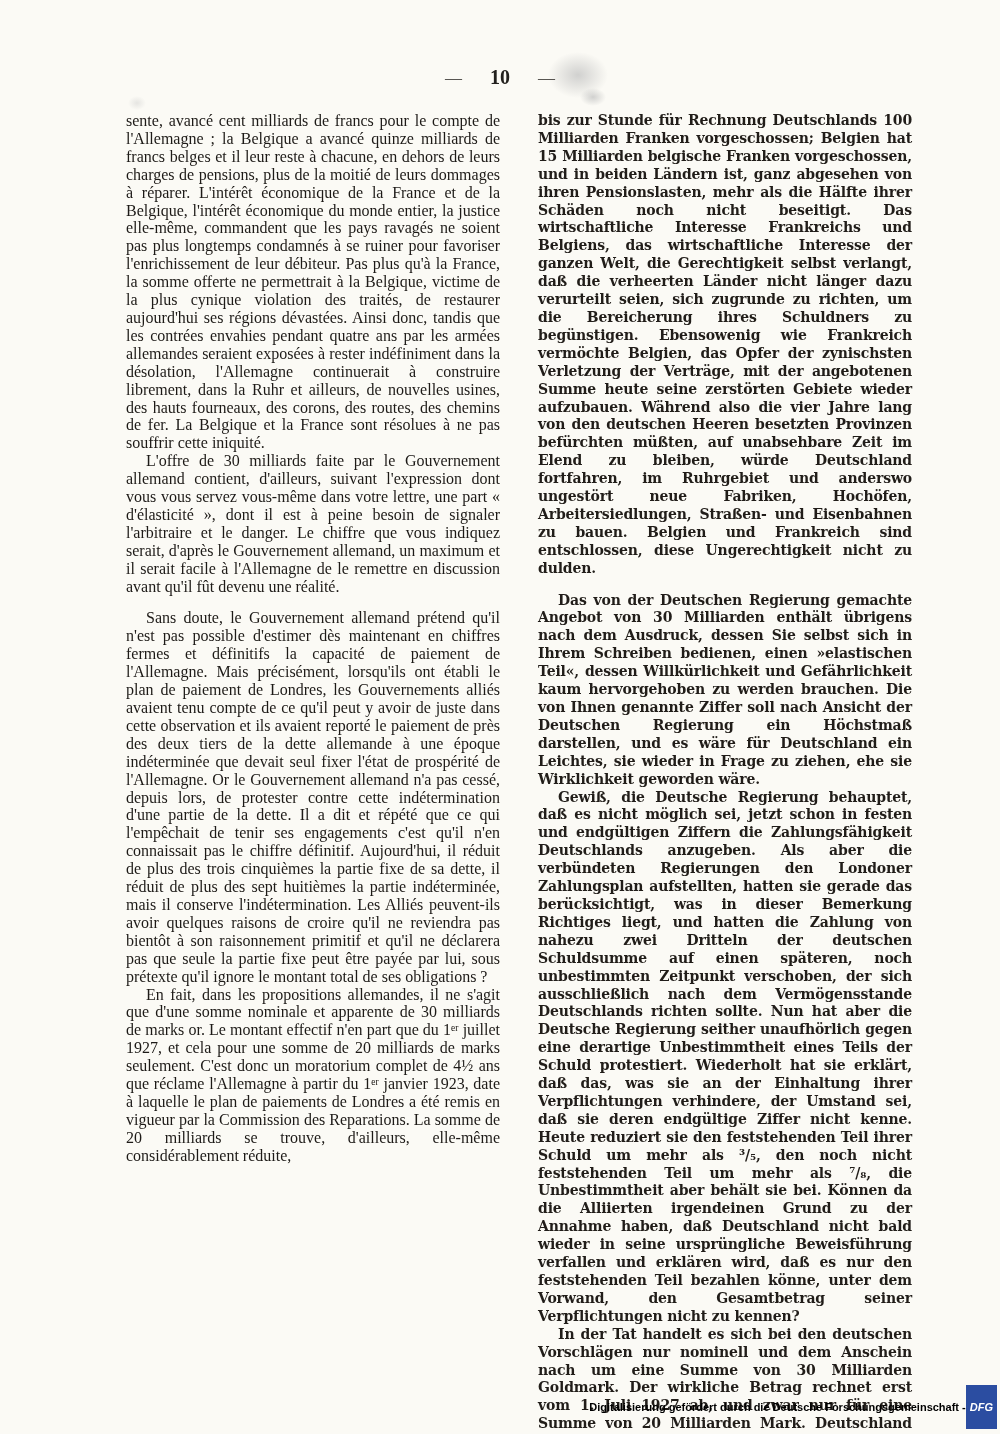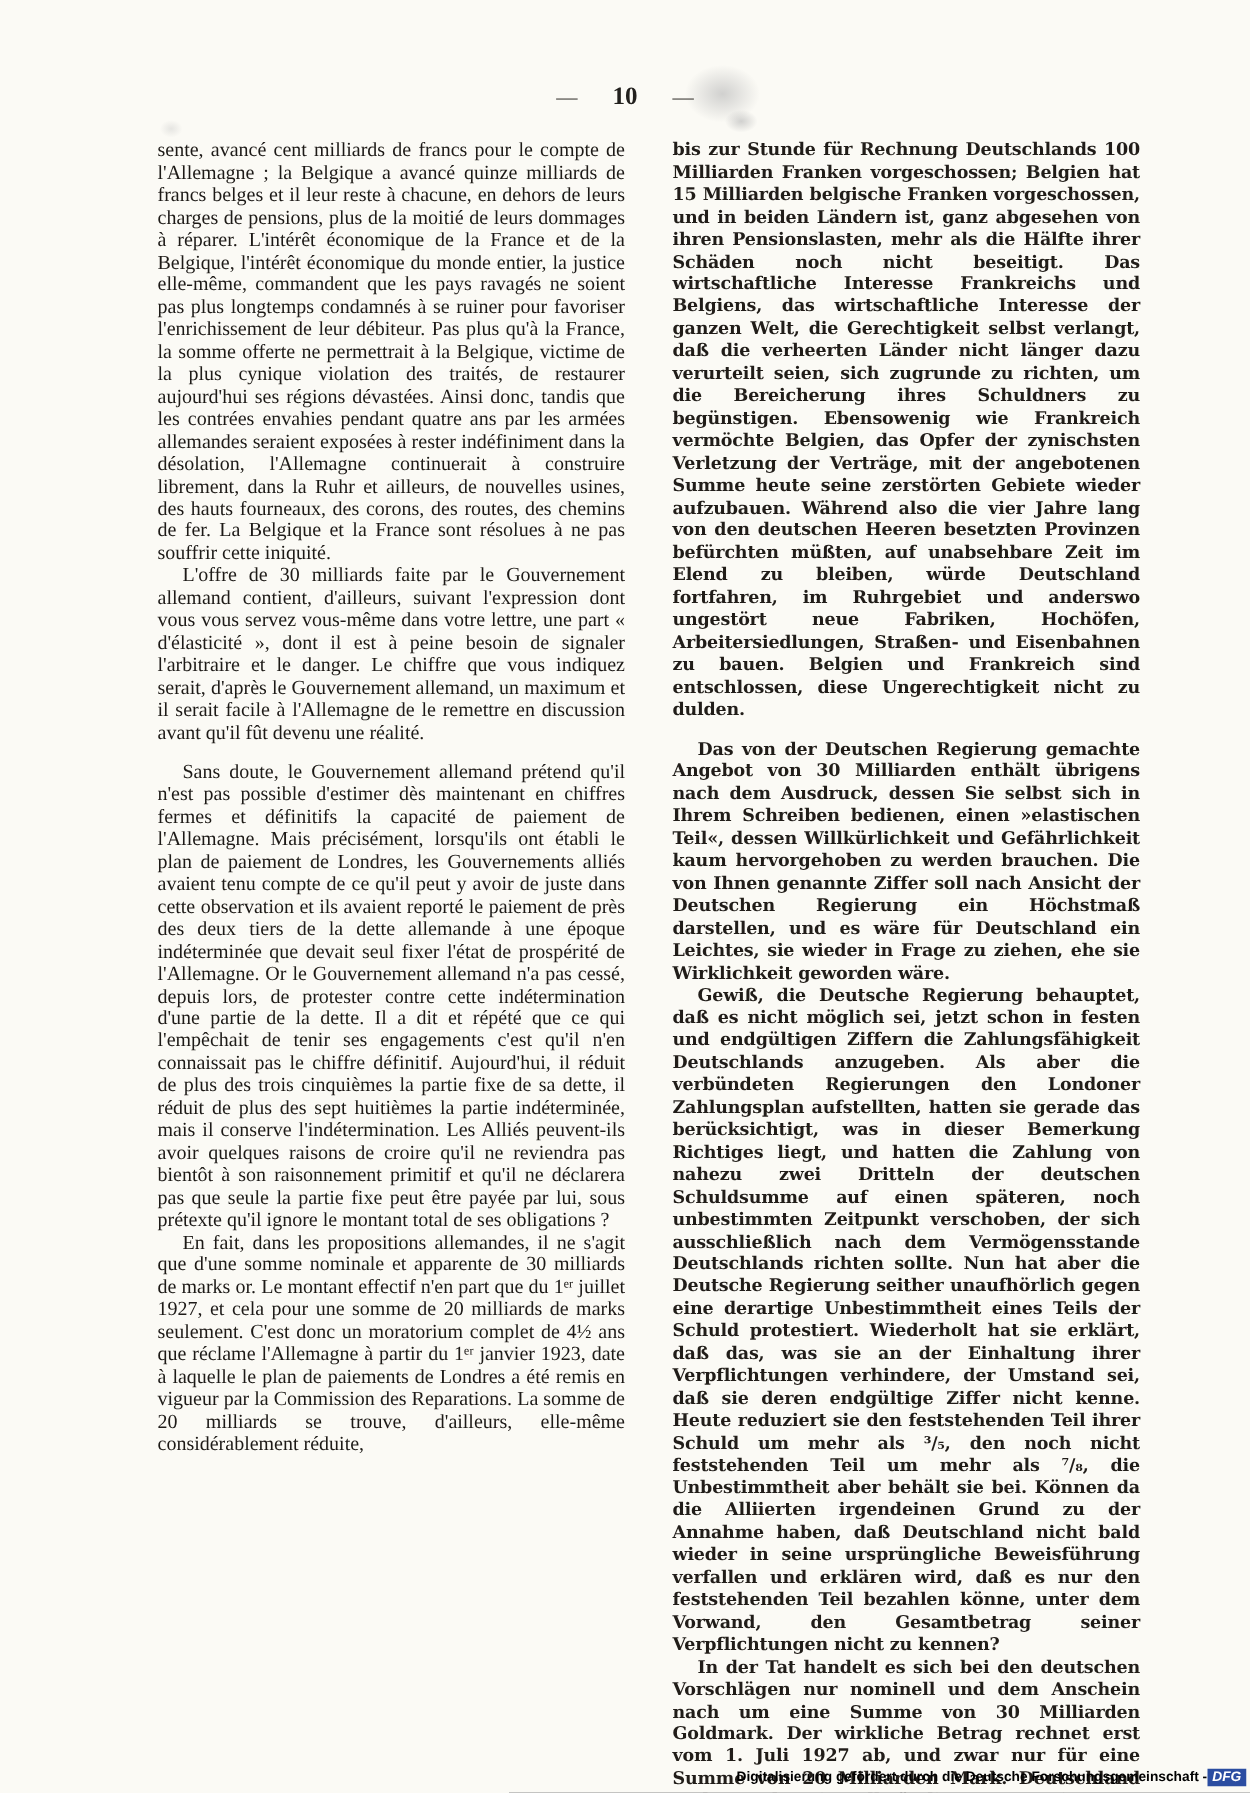--- a/index.html
+++ b/index.html
@@ -68,21 +68,21 @@
     font-weight: bold;
     color: #000;
   }
   .dfg-logo {
     display: inline-block;
     color: #fff;
     font-style: italic;
     font-weight: bold;
     font-size: 11px;
     line-height: 14px;
-    padding: 0 4px;
+    padding: 15px 4px;
   }
   .smudge {
     position: absolute;
     border-radius: 50%;
     pointer-events: none;
     background: radial-gradient(closest-side, rgba(110,112,118,0.30), rgba(110,112,118,0));
   }
   .smudge-a { top: 52px; left: 548px; width: 60px; height: 46px; }
   .smudge-b { top: 88px; left: 580px; width: 26px; height: 18px; }
   .smudge-c { top: 96px; left: 128px; width: 18px; height: 14px; opacity: .5; }

